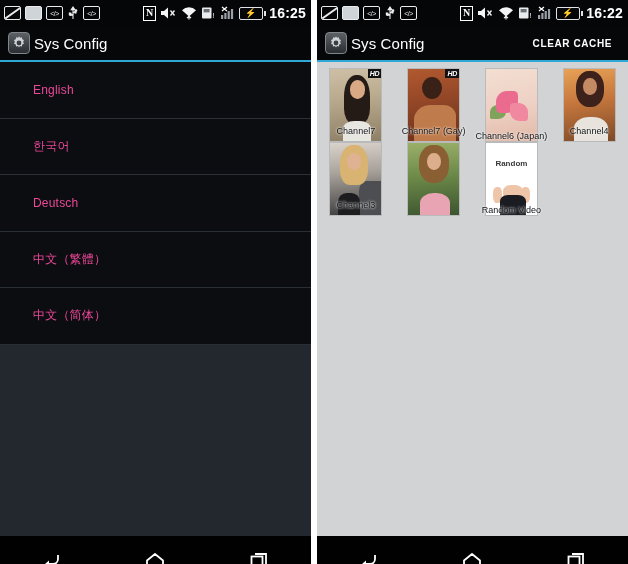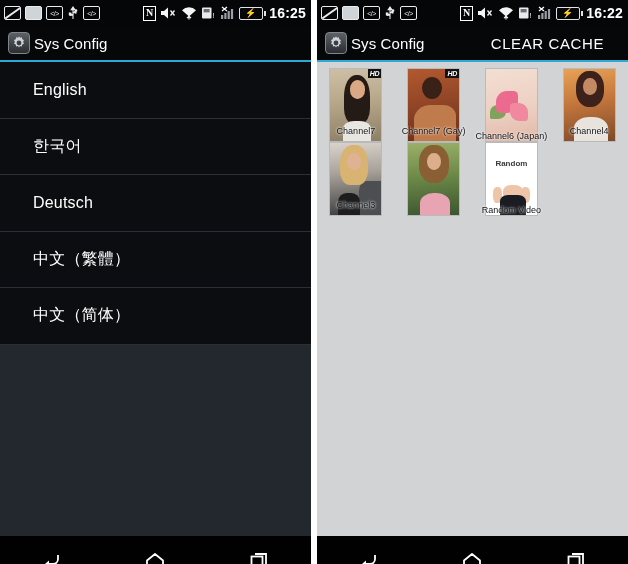--- a/index.html
+++ b/index.html
@@ -131,44 +131,44 @@
     flex: none;
   }
   .apptitle {
     color: #ffffff;
     font-size: 15px;
     margin-left: 4px;
     letter-spacing: 0.1px;
   }
   .clearcache {
     position: absolute;
-    right: 24px;
+    right: 16px;
     color: #ffffff;
-    font-size: 15px;
-    font-weight: normal;
+    font-size: 10px;
+    font-weight: bold;
     letter-spacing: 0.6px;
   }
   .accent-line { height: 2px; background: #2fa8d5; }
 
   
   .list-wrap {
     height: 474px;
     background: #23272e;
   }
   .list-row {
     height: 56.5px;
     background: #0b0d10;
     border-bottom: 1px solid #2a2f36;
     display: flex;
     align-items: center;
     padding-left: 33px;
   }
   .list-row .lbl {
-    color: #ffffff;
-    font-size: 16px;
+    color: #ec4899;
+    font-size: 12px;
     letter-spacing: 0.2px;
   }
   .list-filler { background: #23272e; flex: 1; }
 
   
   .grid-wrap {
     height: 474px;
     background: #d2d3d5;
     padding-top: 6px;
     overflow: hidden;

